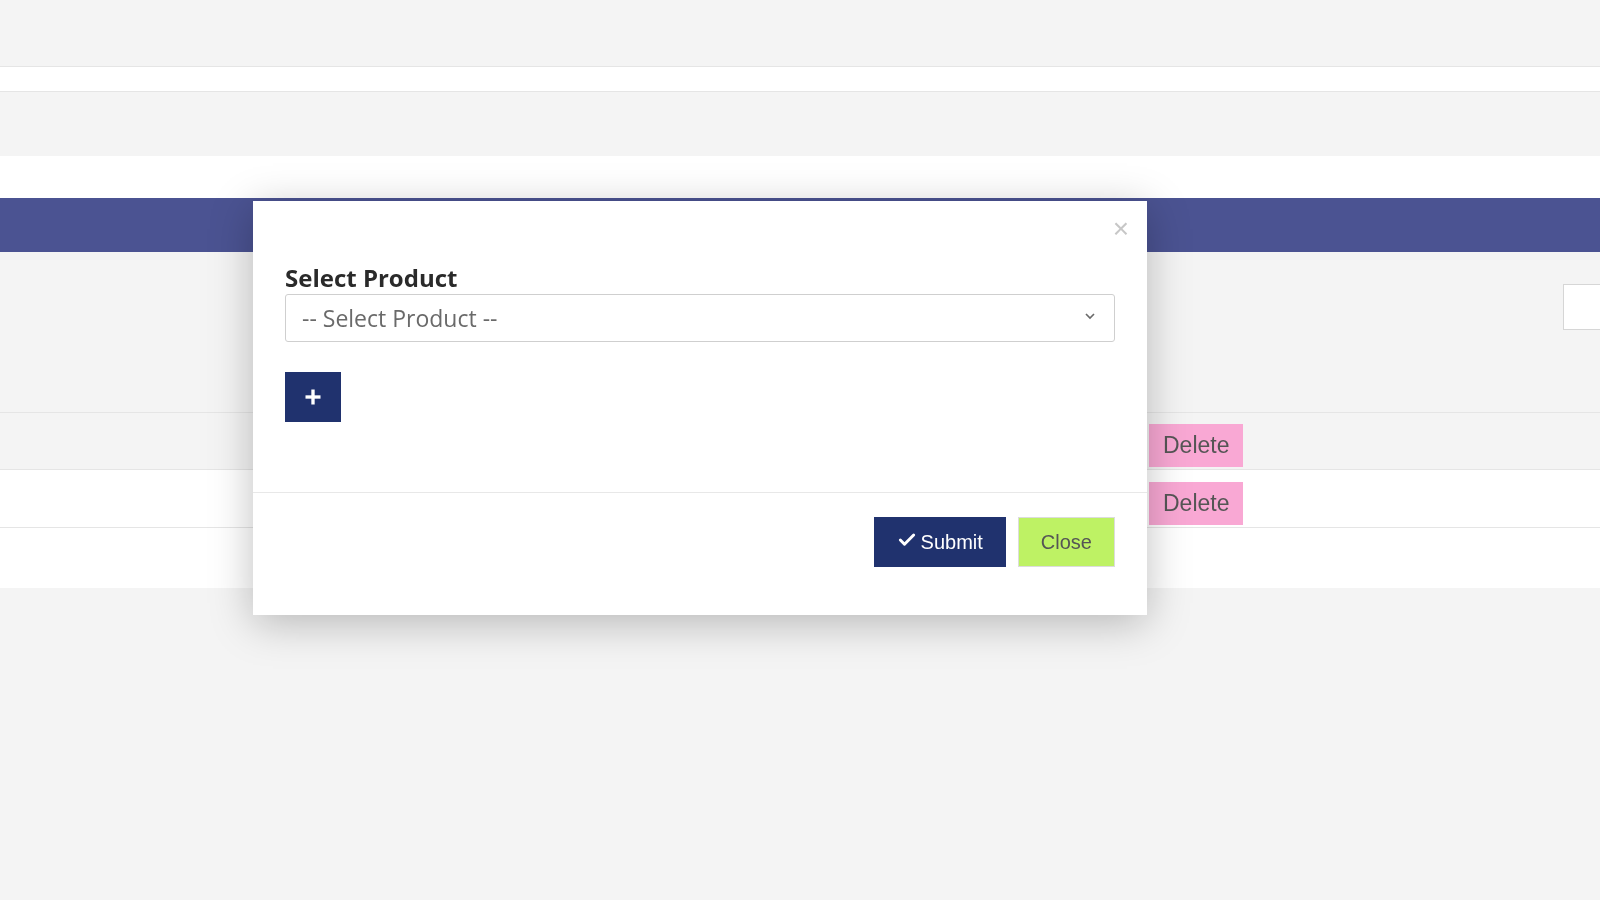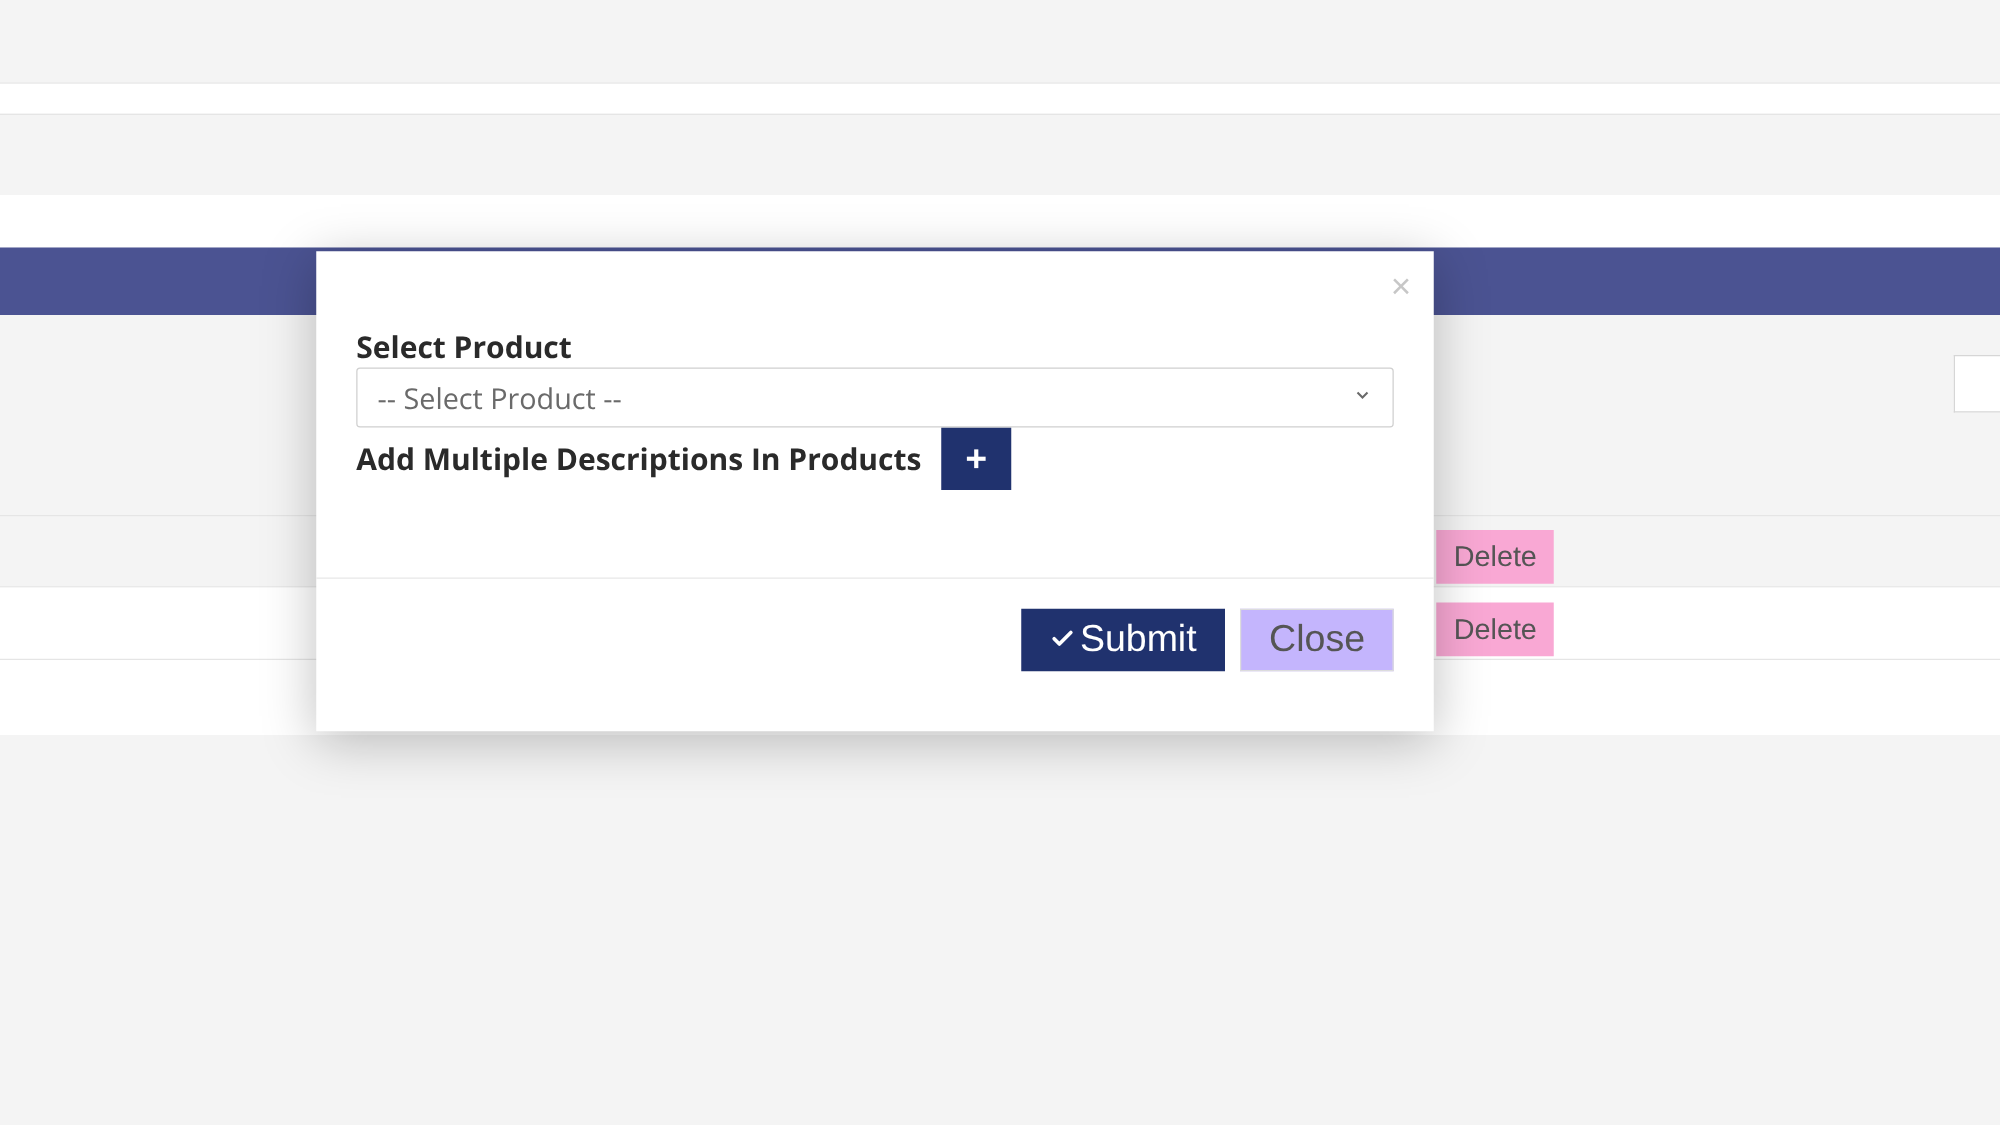--- a/index.html
+++ b/index.html
@@ -64,20 +64,21 @@
     position: relative;
     width: 100%;
     height: 48px;
     border: 1px solid #cfcfcf;
     border-radius: 3px;
     background: #fff;
     display: flex;
     align-items: center;
     padding: 0 16px;
     box-sizing: border-box;
+    margin-bottom: 30px;
     cursor: pointer;
   }
   .select-text {
     flex: 1;
     font-size: 23px;
     color: #6a6a6a;
   }
   .select-caret {
     color: #6a6a6a;
   }
@@ -108,33 +109,33 @@
   .modal-footer {
     border-top: 1px solid #e8e8e8;
     padding: 24px 32px 48px 32px;
     display: flex;
     justify-content: flex-end;
     gap: 12px;
   }
   .btn {
     height: 50px;
     padding: 0 22px;
-    font-size: 30px;
+    font-size: 20px;
     display: inline-flex;
     align-items: center;
     gap: 4px;
     cursor: pointer;
     border: 1px solid transparent;
   }
   .btn-primary {
     background: #20326e;
     color: #fff;
   }
   .btn-default {
-    background: #c4b5fd;
+    background: #bef264;
     color: #555;
     border-color: #dcdcdc;
   }
 
   
   .bg-delete {
     position: absolute;
     background: #f9a8d4;
     color: #555;
     font-size: 23px;
@@ -201,21 +202,20 @@
       <div class="form-label">Select Product</div>
       <div class="select-wrap">
         <span class="select-text">-- Select Product --</span>
         <span class="select-caret">
           <svg width="16" height="16" viewBox="0 0 24 24" fill="none" stroke="#6a6a6a" stroke-width="2.5">
             <polyline points="6 9 12 15 18 9"></polyline>
           </svg>
         </span>
       </div>
       <div class="section-row">
-        <div class="section-label">Add Multiple Descriptions In Products</div>
         <button class="plus-btn">
           <span>
             <svg width="20" height="20" viewBox="0 0 24 24" fill="#fff">
               <rect x="10" y="3" width="4" height="18"></rect>
               <rect x="3" y="10" width="18" height="4"></rect>
             </svg>
           </span>
         </button>
       </div>
     </div>

